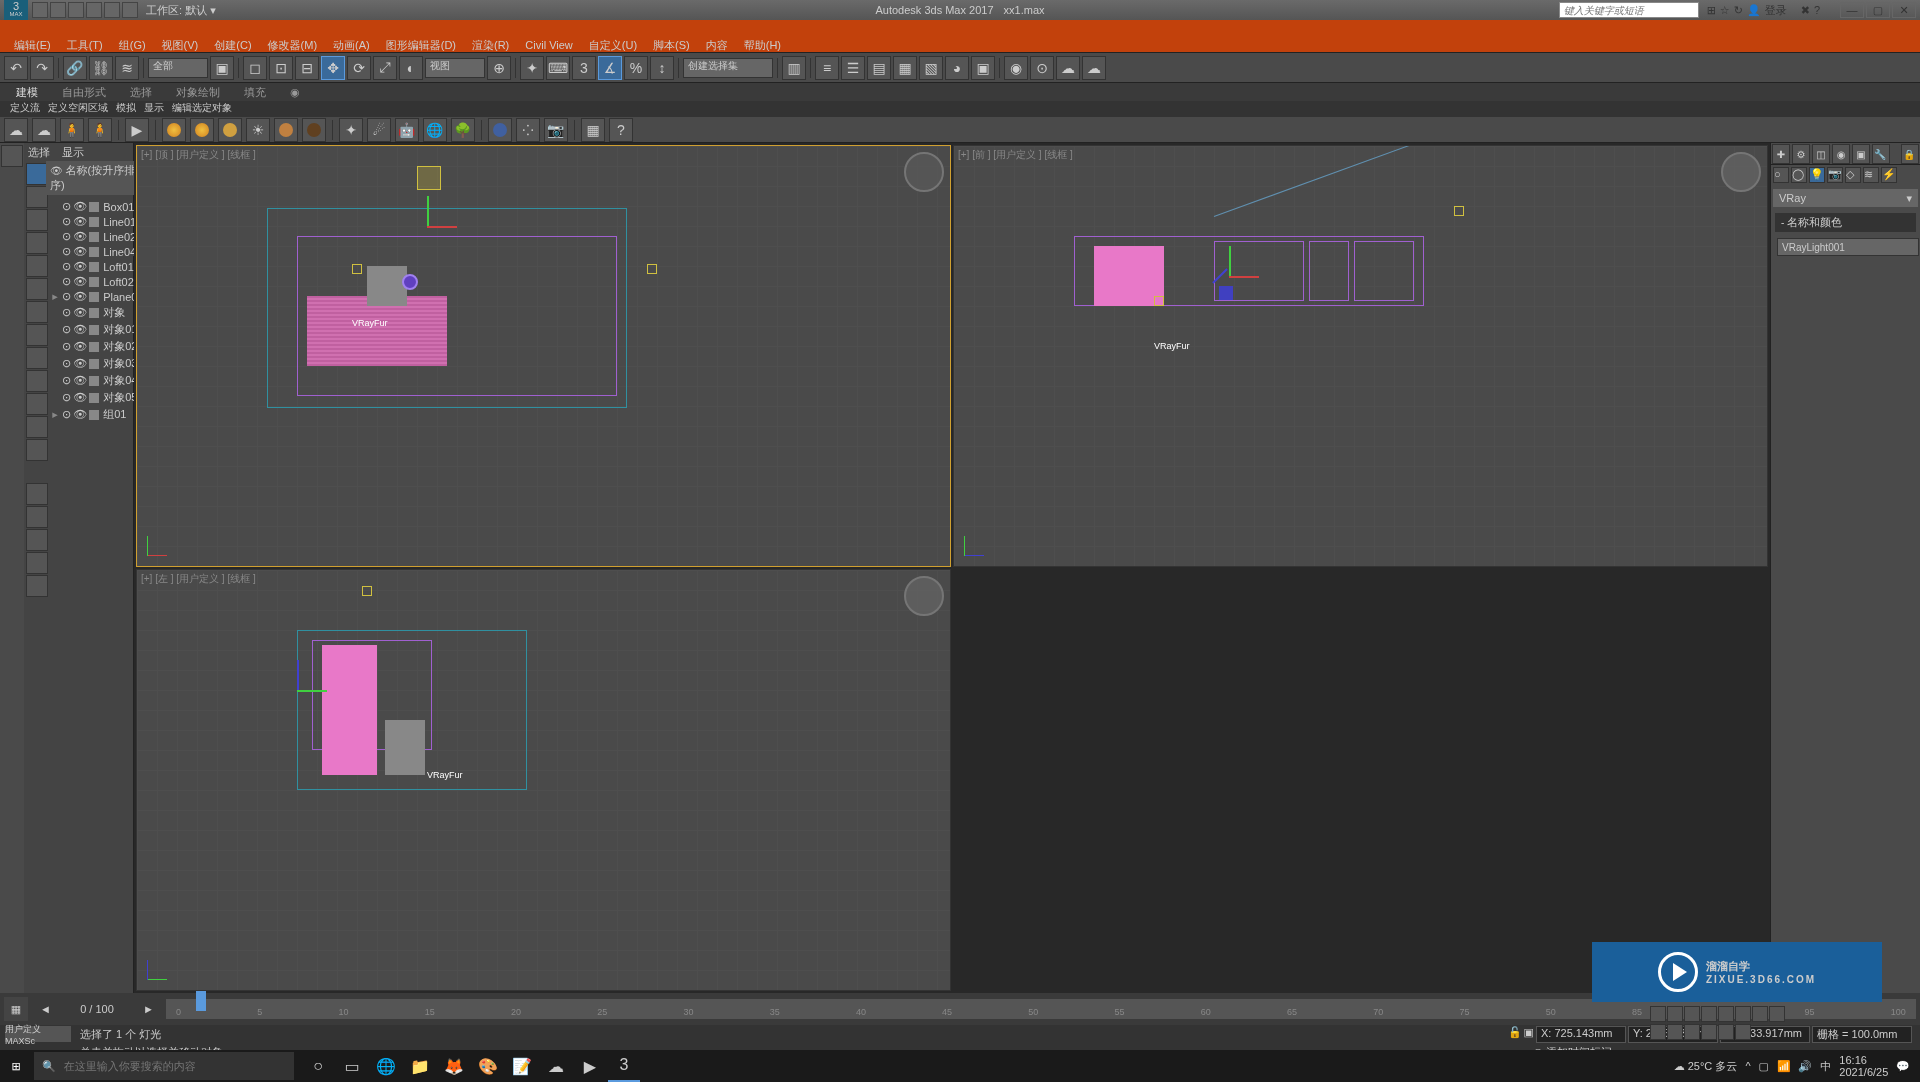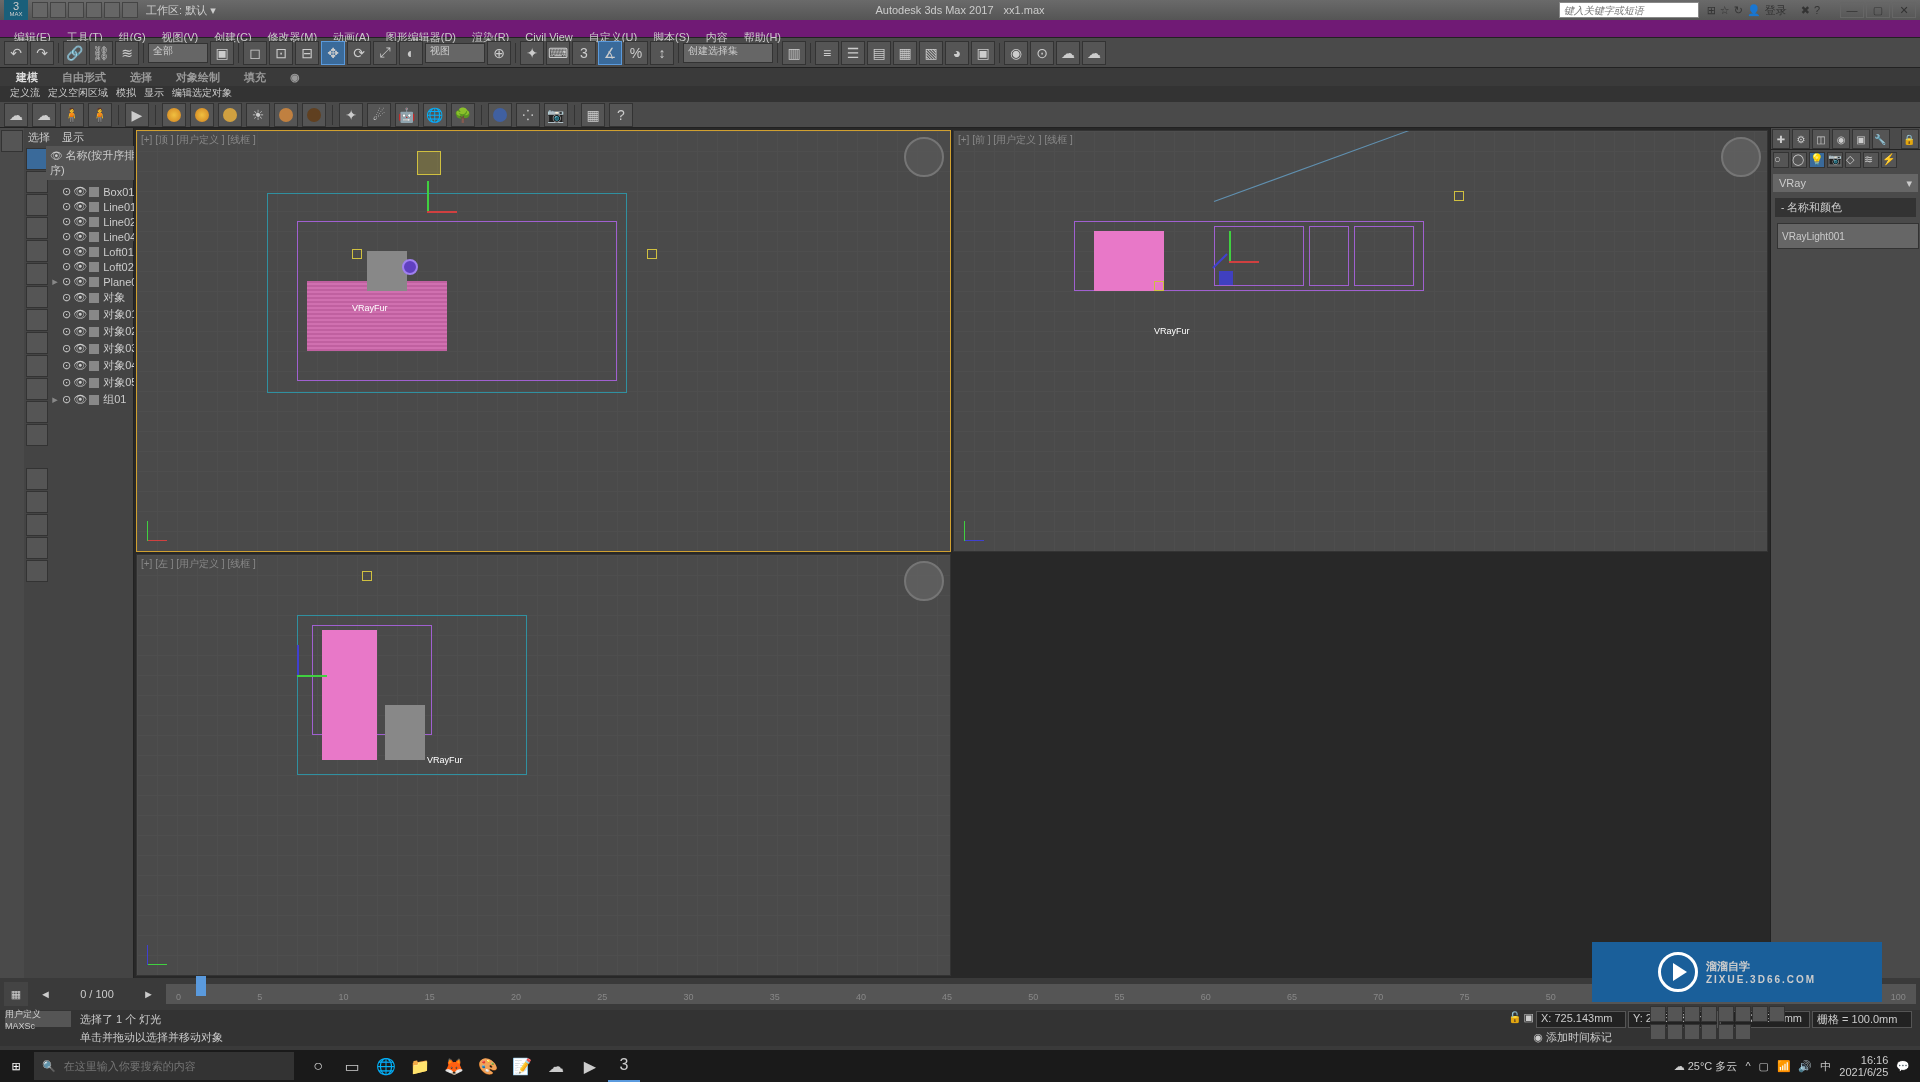--- a/index.html
+++ b/index.html
@@ -9,29 +9,29 @@
 .titlebar-icons{display:flex;gap:2px;margin-left:4px;}
 .tb-icon{width:16px;height:16px;background:#666;border:1px solid #444;}
 .workspace-label{margin-left:8px;font-size:11px;}
 .app-title{position:absolute;left:50%;transform:translateX(-50%);color:#222;font-size:12px;}
 .search-box{margin-left:auto;width:140px;height:16px;background:#fff;border:1px solid #888;}
 .search-box input{width:100%;height:100%;border:none;background:transparent;font-size:10px;padding:0 4px;color:#888;font-style:italic;}
 .title-right{display:flex;gap:4px;margin-left:8px;align-items:center;}
 .title-right span{font-size:11px;color:#333;}
 .win-controls{display:flex;gap:2px;margin-left:20px;}
 .win-btn{width:24px;height:16px;border:1px solid #666;display:flex;align-items:center;justify-content:center;color:#333;}
-.menubar{height:18px;background:#701a75;display:flex;padding:8px 6px;border-bottom:1px solid #222;}
+.menubar{height:18px;background:#c2410c;display:flex;padding:16px 6px;border-bottom:1px solid #222;}
 .menu-item{padding:0 8px;line-height:18px;font-size:11px;color:#ccc;}
 .main-toolbar{height:30px;background:#4a4a4a;display:flex;align-items:center;padding:0 4px;gap:2px;border-bottom:1px solid #222;}
 .tool-btn{width:24px;height:24px;background:#555;border:1px solid #333;display:flex;align-items:center;justify-content:center;font-size:14px;}
 .tool-btn.active{background:#3a6a9a;border-color:#5a9add;}
 .tool-sep{width:1px;height:20px;background:#333;margin:0 2px;}
 .tool-combo{width:60px;height:20px;background:#666;border:1px solid #333;font-size:10px;padding:0 4px;}
 .sub-toolbar{height:18px;background:#3a3a3a;display:flex;align-items:center;padding:0 10px;gap:12px;}
-.sub-tab{font-size:11px;color:#999;padding:0 6px;font-weight:bold;}
+.sub-tab{font-size:11px;color:#999;padding:0 6px;}
 .sub-tab.active{color:#ddd;}
 .sub-toolbar2{height:16px;background:#333;display:flex;padding:0 10px;gap:8px;}
 .sub-toolbar2 span{font-size:10px;color:#ccc;}
 .icon-toolbar{height:26px;background:#4a4a4a;display:flex;align-items:center;padding:0 4px;gap:4px;border-bottom:1px solid #222;}
 .main-area{display:flex;height:850px;}
 .left-toolbar{width:24px;background:#4a4a4a;display:flex;flex-direction:column;gap:1px;padding-top:2px;}
 .lt-btn{width:22px;height:22px;background:#555;border:1px solid #333;margin:0 auto;}
 .lt-btn.sel{background:#3a6a9a;}
 .scene-explorer{width:110px;background:#444;border-right:1px solid #222;}
 .se-header{height:18px;display:flex;align-items:center;padding:0 4px;gap:12px;font-size:11px;}
@@ -64,21 +64,21 @@
 .rp-tab{width:18px;height:20px;background:#555;border:1px solid #333;margin:1px;font-size:10px;display:flex;align-items:center;justify-content:center;}
 .rp-tabs2{height:22px;display:flex;padding:2px;gap:2px;}
 .rp-icon{width:16px;height:16px;background:#555;border:1px solid #333;}
 .rp-icon.active{background:#3a6a9a;}
 .rp-combo{height:18px;background:#666;margin:2px;padding:2px 6px;font-size:10px;display:flex;align-items:center;justify-content:space-between;}
 .rp-section{padding:4px;}
 .rp-section-header{background:#333;padding:2px 6px;font-size:10px;margin-bottom:4px;}
 .rp-buttons{display:grid;grid-template-columns:1fr 1fr;gap:2px;padding:0 2px;}
 .rp-btn{height:18px;background:#555;border:1px solid #333;font-size:9px;display:flex;align-items:center;justify-content:center;}
 .rp-color-row{display:flex;gap:2px;padding:2px;}
-.rp-input{flex:1;height:18px;background:#666;border:1px solid #333;padding:12px 4px;font-size:10px;}
+.rp-input{flex:1;height:18px;background:#666;border:1px solid #333;padding:4px 4px;font-size:10px;}
 .timeline{height:32px;background:#3a3a3a;display:flex;align-items:center;position:relative;}
 .tl-frame-info{width:130px;padding:0 8px;font-size:10px;display:flex;justify-content:space-between;}
 .tl-track{flex:1;height:20px;background:#555;position:relative;margin:0 4px;}
 .tl-marker{position:absolute;top:-8px;left:30px;width:10px;height:20px;background:#5a9add;}
 .tl-ticks{position:absolute;bottom:0;left:0;right:0;height:12px;display:flex;justify-content:space-between;padding:0 10px;}
 .tl-tick{font-size:9px;color:#888;}
 .statusbar{height:18px;background:#333;display:flex;align-items:center;padding:0 8px;font-size:10px;gap:8px;}
 .status-coords{margin-left:auto;display:flex;gap:2px;}
 .coord-box{background:#222;padding:0 4px;width:90px;border:1px solid #555;}
 .statusbar2{height:18px;background:#333;display:flex;align-items:center;padding:0 8px;font-size:10px;color:#aaa;gap:12px;}
@@ -90,21 +90,21 @@
 .watermark .play::after{content:'';border-left:14px solid #fff;border-top:9px solid transparent;border-bottom:9px solid transparent;margin-left:4px;}
 .watermark .sub{font-size:10px;display:block;letter-spacing:2px;}
 .taskbar{position:absolute;bottom:0;left:0;right:0;height:32px;background:#1a1a1a;display:flex;align-items:center;}
 .start-btn{width:32px;height:32px;display:flex;align-items:center;justify-content:center;color:#fff;}
 .tb-search{width:260px;height:28px;background:#333;margin-left:2px;display:flex;align-items:center;padding:0 8px;gap:8px;}
 .tb-search input{background:transparent;border:none;color:#888;flex:1;}
 .tb-apps{display:flex;gap:2px;margin-left:8px;}
 .tb-app{width:32px;height:32px;display:flex;align-items:center;justify-content:center;font-size:16px;}
 .tb-app.active{border-bottom:2px solid #5a9add;}
 .tb-tray{margin-left:auto;display:flex;align-items:center;gap:8px;padding:0 10px;font-size:10px;}
-.tb-datetime{text-align:right;line-height:12px;}
+.tb-datetime{text-align:left;line-height:12px;}
 .circle-icon{width:14px;height:14px;border-radius:50%;background:radial-gradient(#f0c040,#d08020);}
 .grey-box{position:absolute;background:#888;}
 .yellow-sq{position:absolute;width:10px;height:10px;border:1px solid #d0c040;}
 .magenta-line{position:absolute;height:2px;background:#d040d0;}
 </style>
 </head>
 <body>
 
 <div class="titlebar">
   <div class="max-logo">

